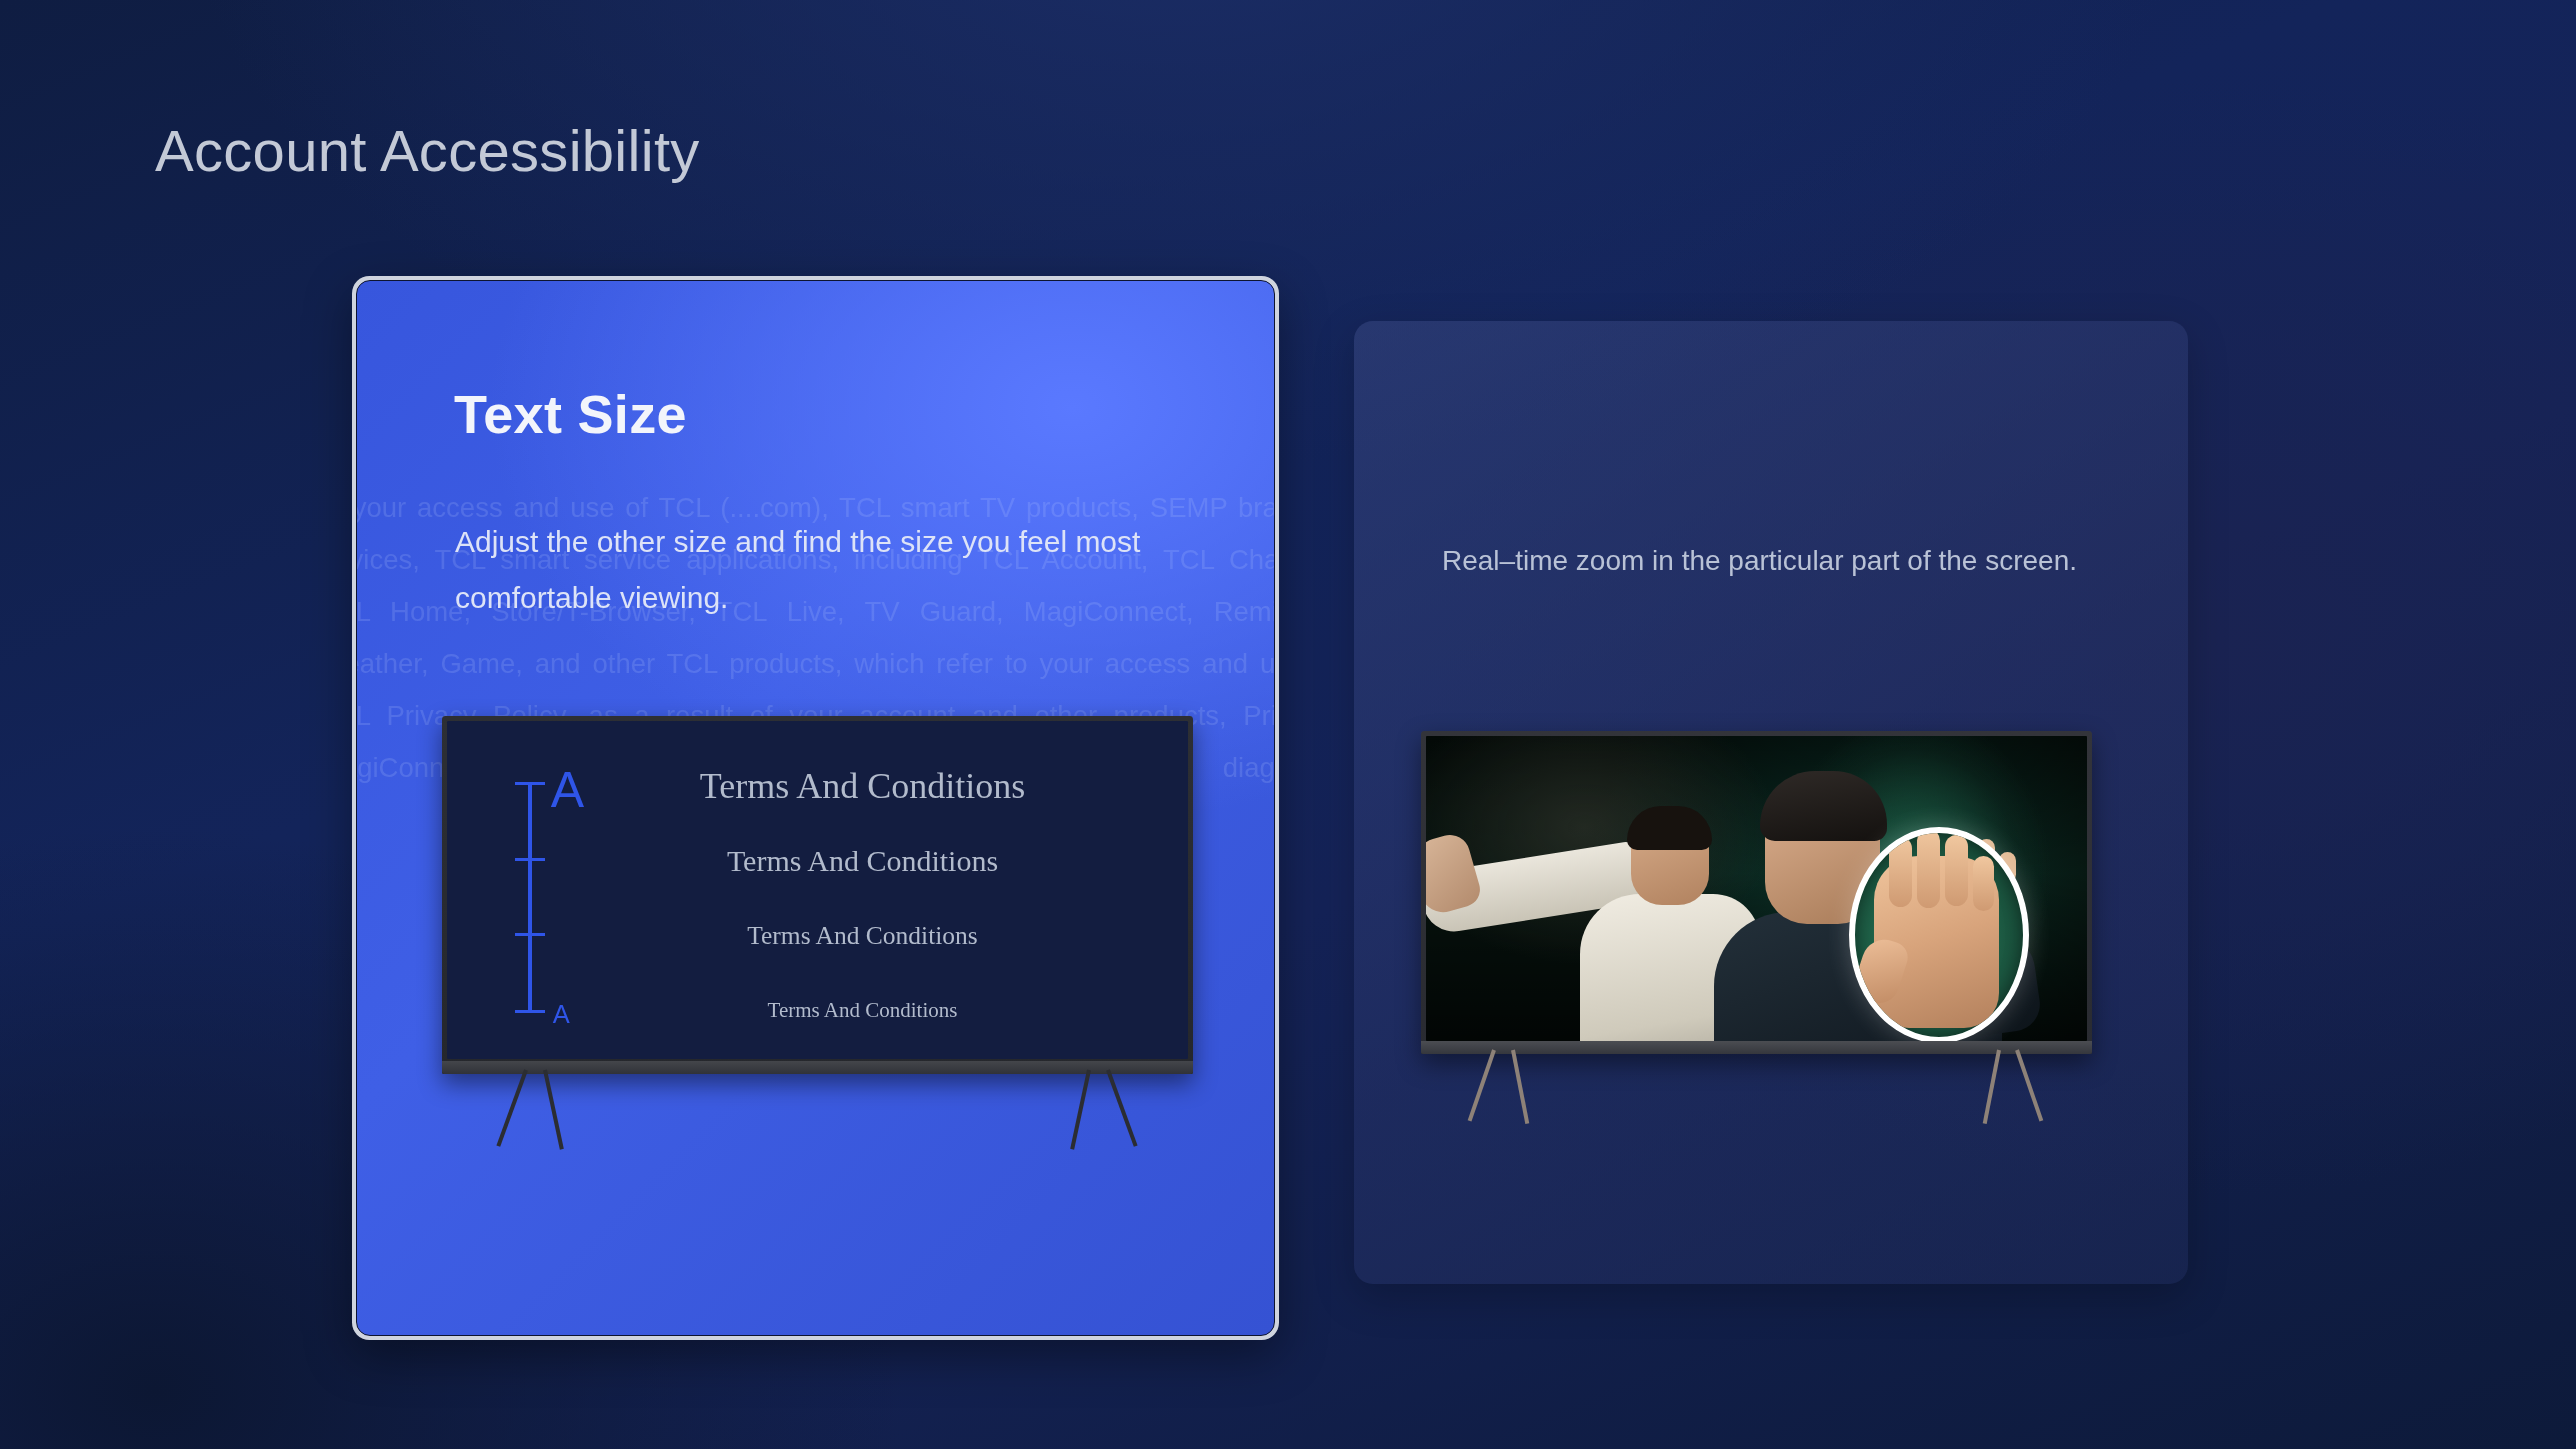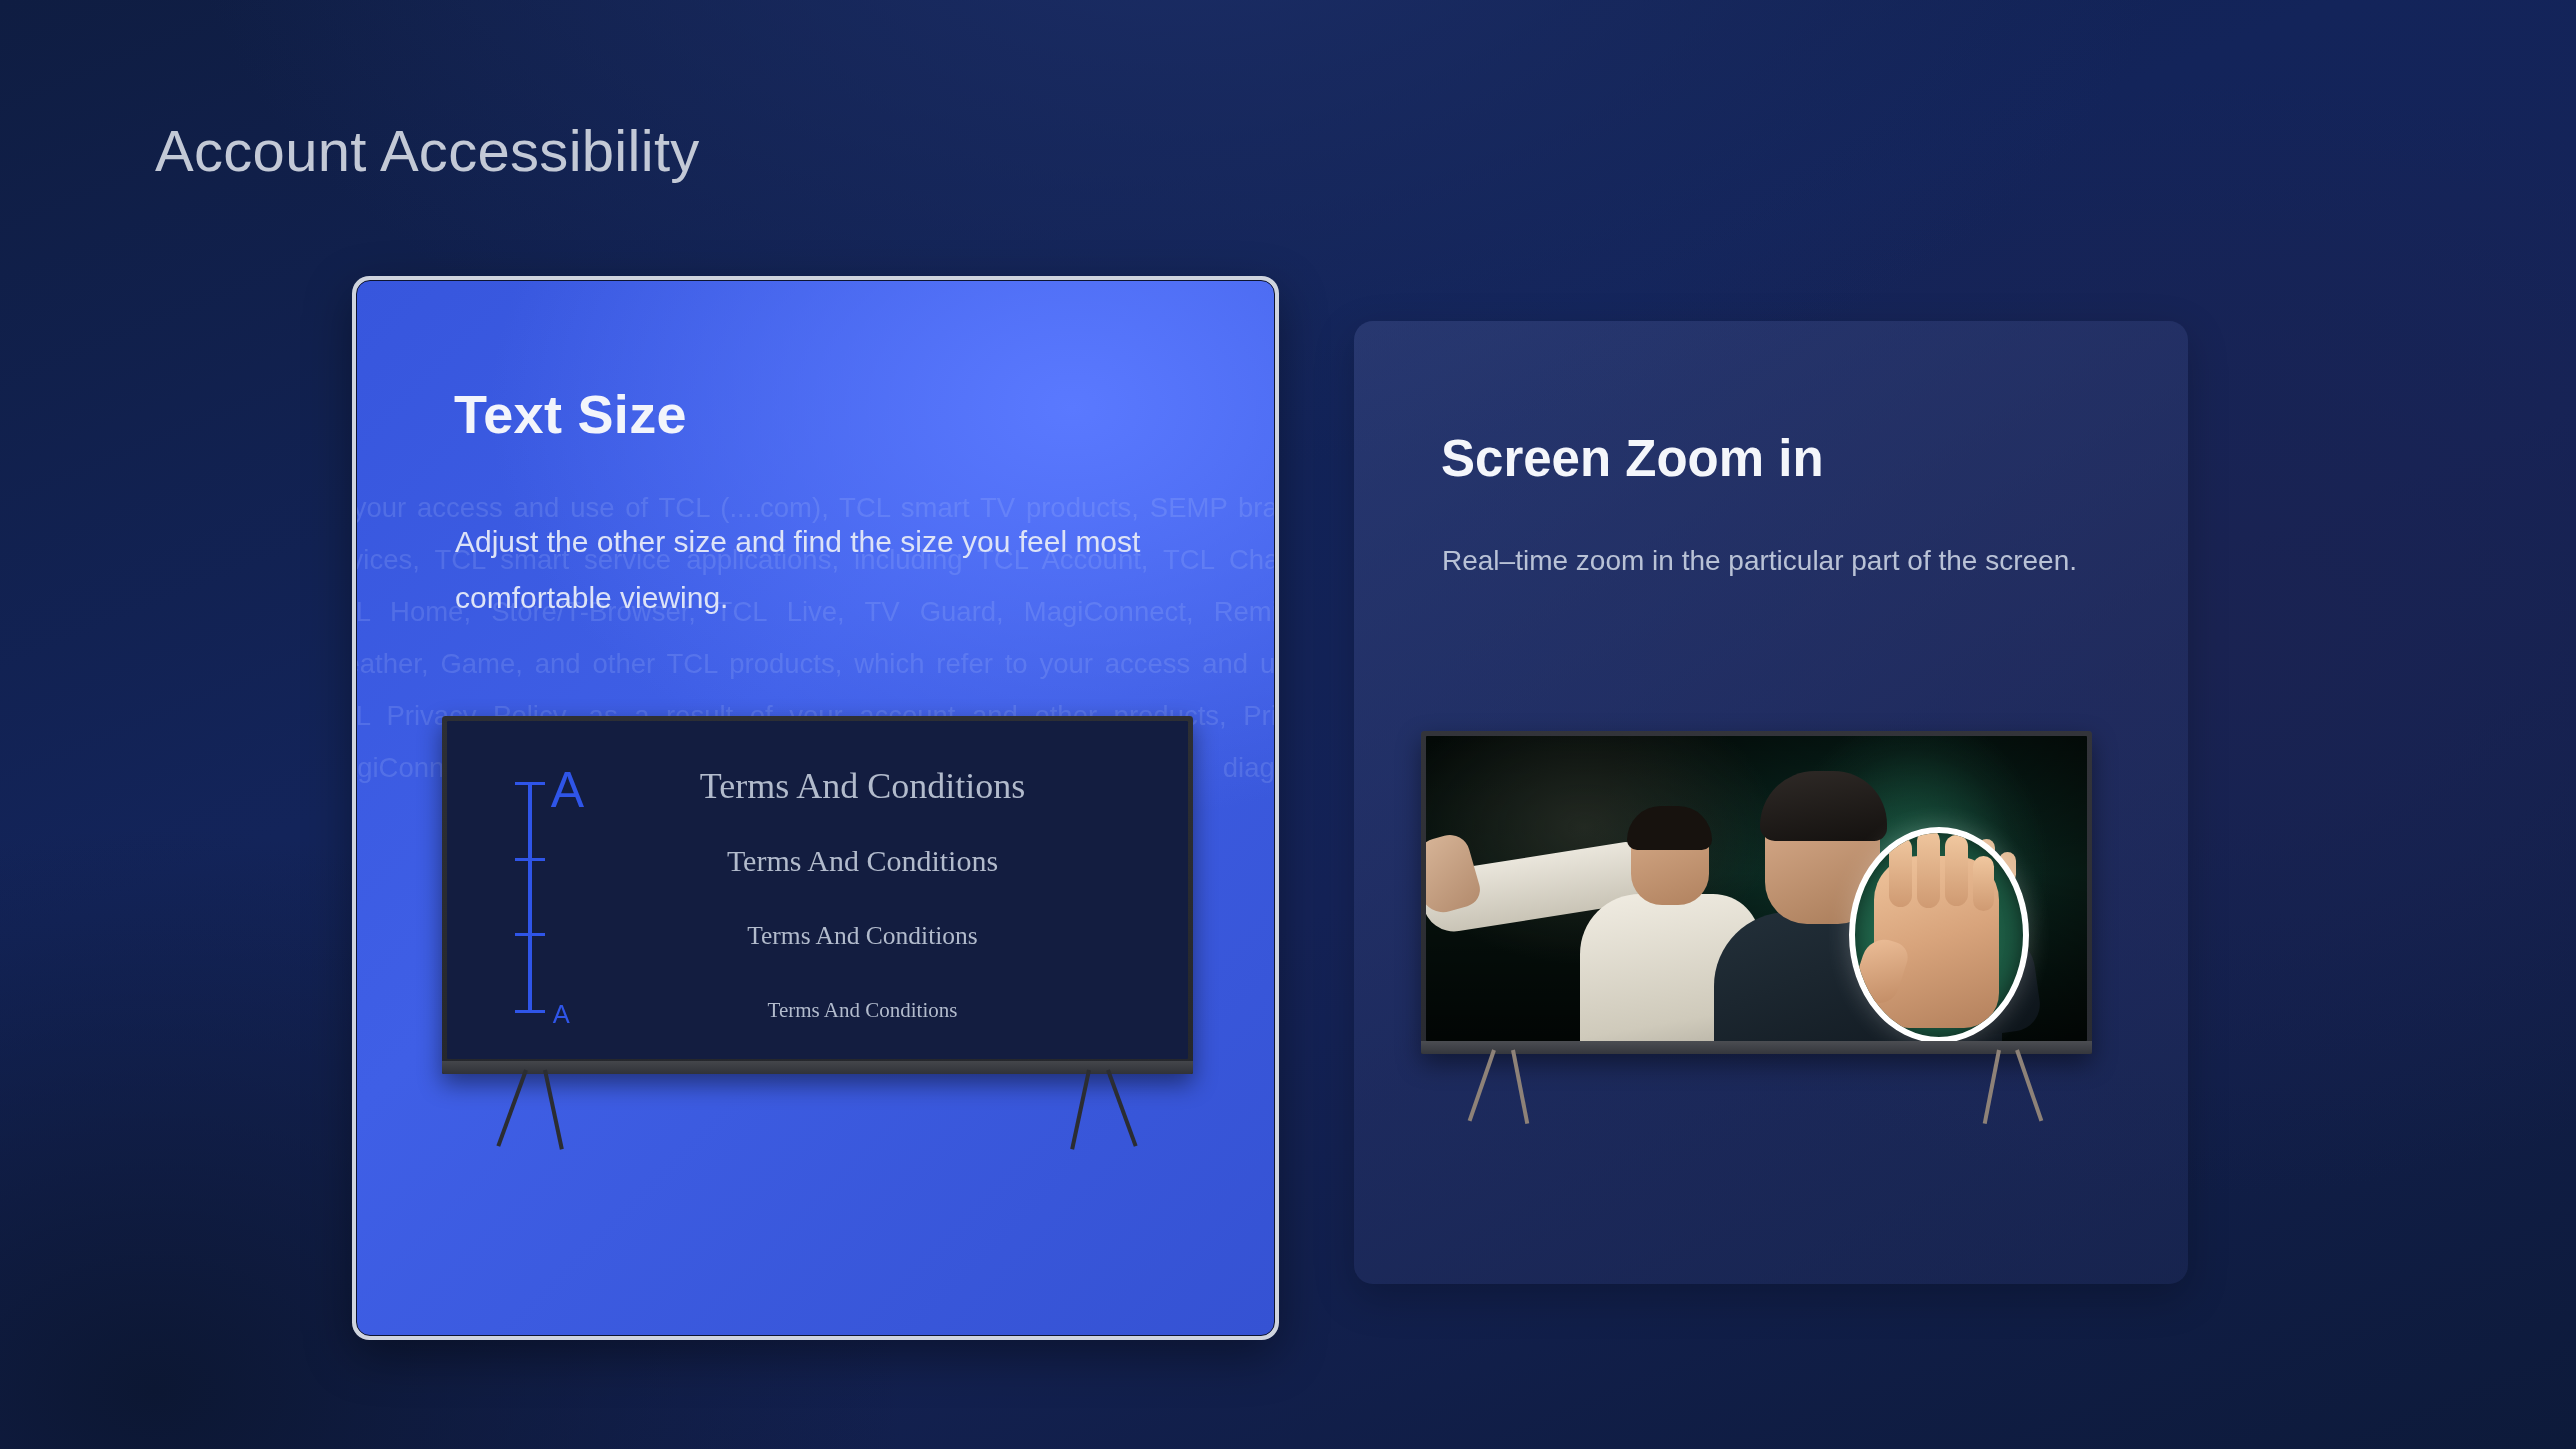--- a/index.html
+++ b/index.html
@@ -298,21 +298,20 @@
         <div class="leg l2"></div>
         <div class="leg r1"></div>
         <div class="leg r2"></div>
       </div>
 
     </div>
   </div>
 </div>
 
 <div class="card-right">
-  <div class="cr-title">Screen Zoom in</div>
   <div class="cr-desc">Real–time zoom in the particular part of the screen.</div>
 
   <div class="tv-right">
     <div class="tv-body">
       <div class="tv-screen">
         <div class="scene-bg"></div>
 
         <div class="fig fig-white-arm"></div>
         <div class="fig fig-white-hand"></div>
         <div class="fig fig-white-torso"></div>

